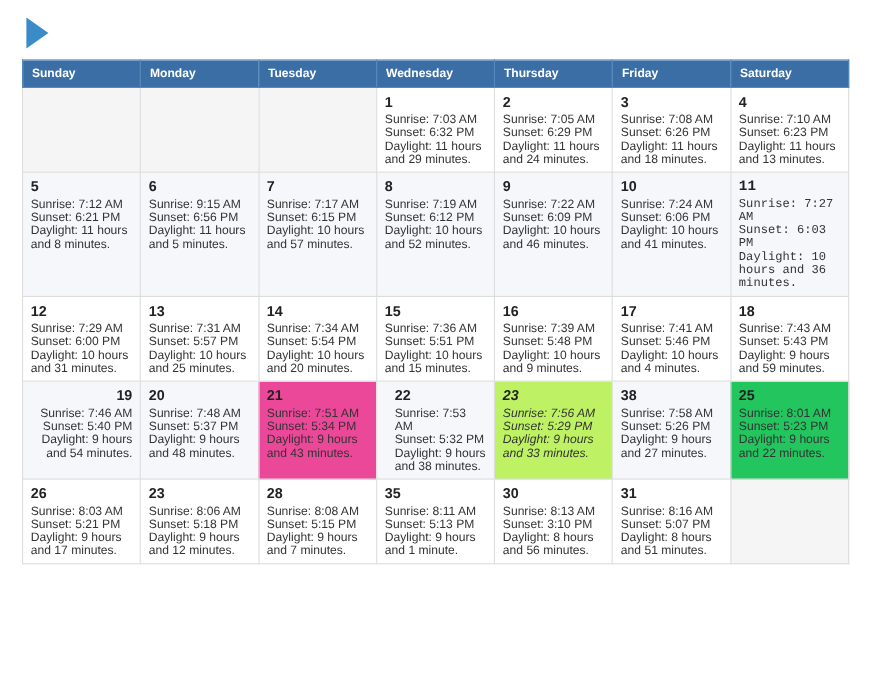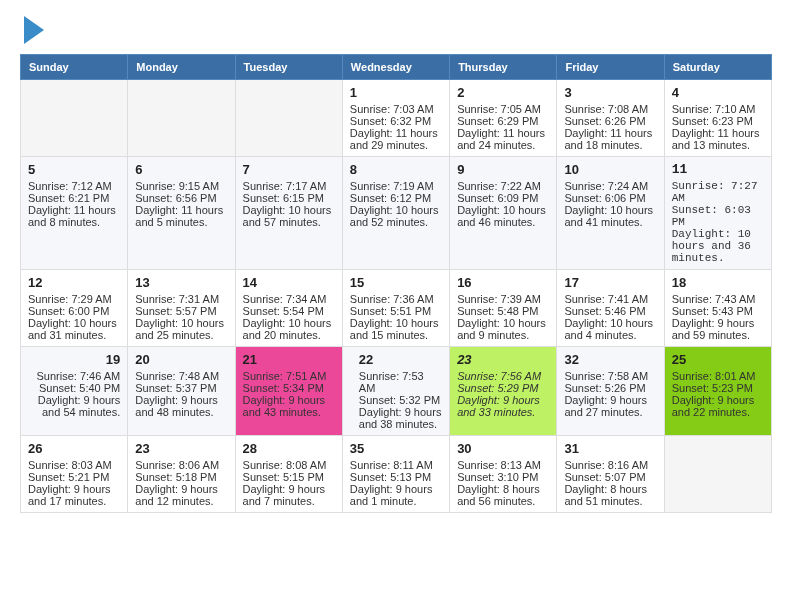--- a/index.html
+++ b/index.html
@@ -263,26 +263,26 @@
           <div>Sunset: 5:32 PM</div>
           <div>Daylight: 9 hours and 38 minutes.</div>
         </td>
         <td style="background: #bef264; font-style: italic;">
           <span class="day-number">23</span>
           <div>Sunrise: 7:56 AM</div>
           <div>Sunset: 5:29 PM</div>
           <div>Daylight: 9 hours and 33 minutes.</div>
         </td>
         <td style="background: rgb(245, 247, 250);">
-          <span class="day-number">32</span>
+          <span class="day-number">38</span>
           <div>Sunrise: 7:58 AM</div>
           <div>Sunset: 5:26 PM</div>
           <div>Daylight: 9 hours and 27 minutes.</div>
         </td>
-        <td style="background: #84cc16;">
+        <td style="background: #22c55e;">
           <span class="day-number">25</span>
           <div>Sunrise: 8:01 AM</div>
           <div>Sunset: 5:23 PM</div>
           <div>Daylight: 9 hours and 22 minutes.</div>
         </td>
       </tr>
       <tr>
         <td>
           <span class="day-number">26</span>
           <div>Sunrise: 8:03 AM</div>

